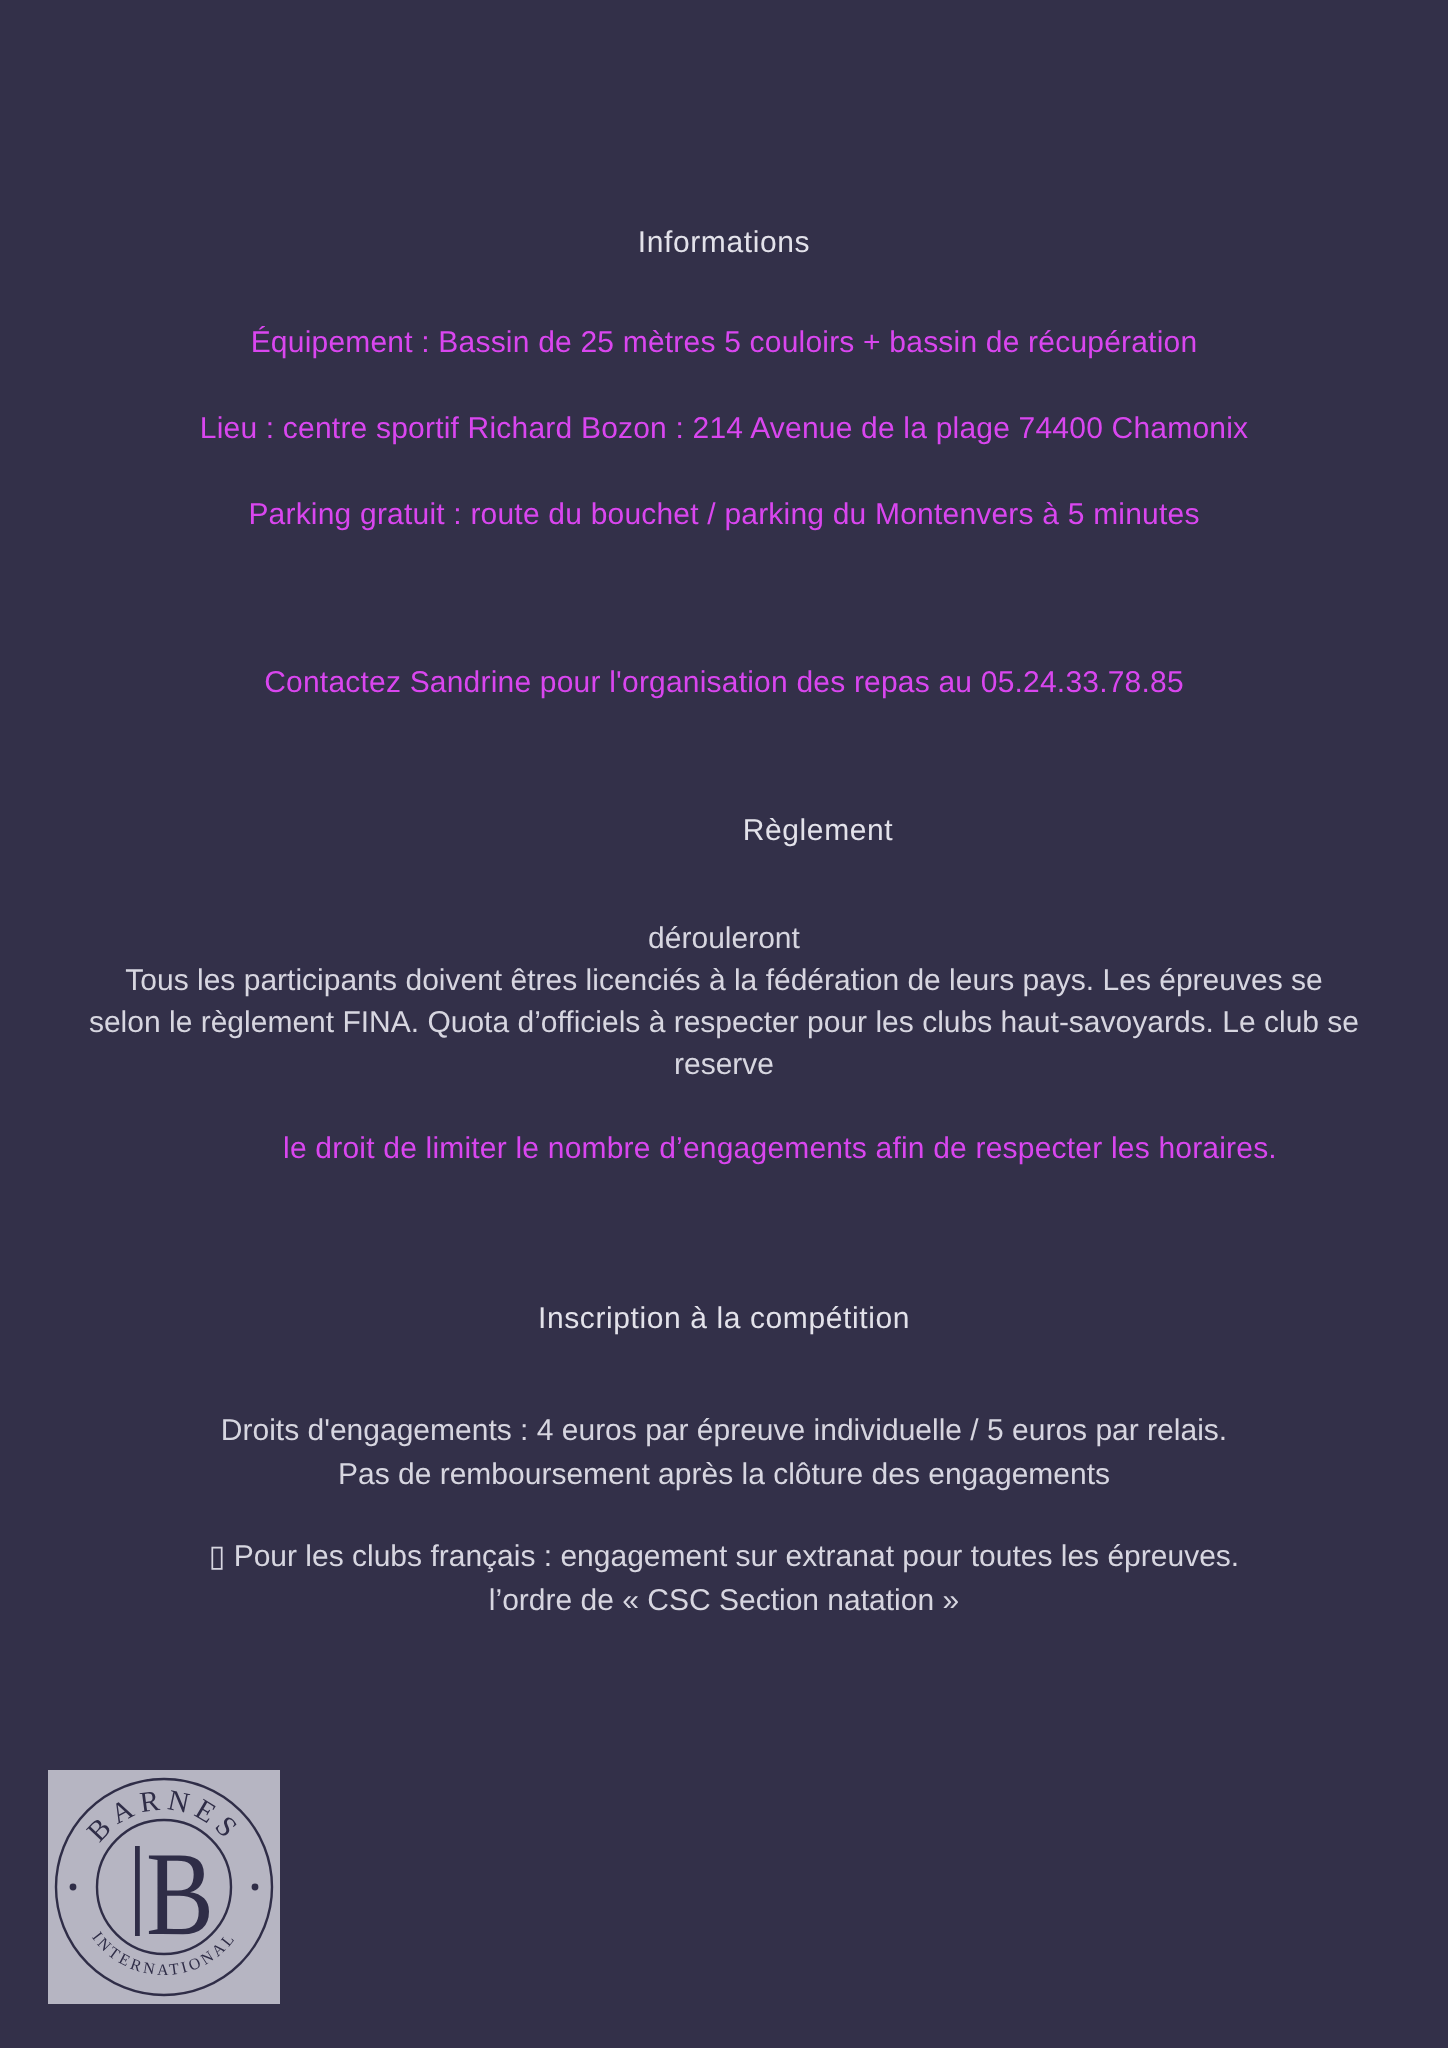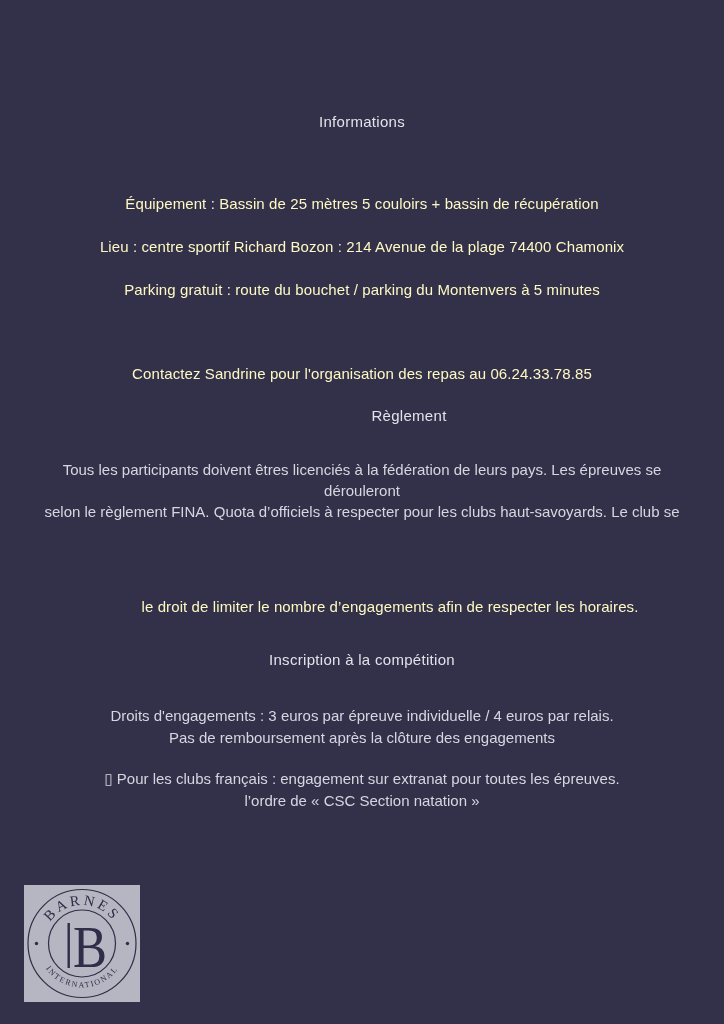--- a/index.html
+++ b/index.html
@@ -13,26 +13,25 @@
     height: 1024px;
     background: #333049;
     overflow: hidden;
     font-family: "Liberation Sans", "DejaVu Sans", sans-serif;
   }
   .line {
     position: absolute;
     left: 0;
     width: 724px;
     text-align: center;
-    color: #fef9c3;
+    color: #d946ef;
     font-size: 15px;
     line-height: 20px;
     white-space: nowrap;
     letter-spacing: 0.1px;
-    margin-top: 32px;
   }
   .heading {
     position: absolute;
     left: 0;
     width: 724px;
     text-align: center;
     color: #e3e2ea;
     font-size: 15px;
     line-height: 30px;
     font-weight: 400;
@@ -82,33 +81,34 @@
 </style>
 </head>
 <body>
 
 <div class="page">
 
   <h1 class="heading h-informations">Informations</h1>
   <div class="line l-equipement">Équipement : Bassin de 25 mètres 5 couloirs + bassin de récupération</div>
   <div class="line l-lieu">Lieu : centre sportif Richard Bozon : 214 Avenue de la plage 74400 Chamonix</div>
   <div class="line l-parking-g">Parking gratuit : route du bouchet / parking du Montenvers à 5 minutes</div>
-  <div class="line l-contact">Contactez Sandrine pour l'organisation des repas au 06.24.33.78.85</div>
+  <div class="line l-contact">Contactez Sandrine pour l'organisation des repas au 05.24.33.78.85</div>
 
   <h1 class="heading h-reglement">Règlement</h1>
   <div class="para p-reglement">
+    <div class="pline">dérouleront</div>
     <div class="pline">Tous les participants doivent êtres licenciés à la fédération de leurs pays. Les épreuves se</div>
-    <div class="pline">dérouleront</div>
     <div class="pline">selon le règlement FINA. Quota d’officiels à respecter pour les clubs haut-savoyards. Le club se</div>
+    <div class="pline">reserve</div>
   </div>
   <div class="line l-closing">le droit de limiter le nombre d’engagements afin de respecter les horaires.</div>
 
   <h1 class="heading h-inscription">Inscription à la compétition</h1>
   <div class="para p-fees">
-    <div class="pline22">Droits d'engagements : 3 euros par épreuve individuelle / 4 euros par relais.</div>
+    <div class="pline22">Droits d'engagements : 4 euros par épreuve individuelle / 5 euros par relais.</div>
     <div class="pline22">Pas de remboursement après la clôture des engagements</div>
   </div>
   <div class="para p-payment">
     <div class="pline22">▯ Pour les clubs français : engagement sur extranat pour toutes les épreuves.</div>
     <div class="pline22">l’ordre de « CSC Section natation »</div>
   </div>
 
   <svg class="logo" viewBox="0 0 116 117" aria-hidden="true">
     <rect x="0" y="0" width="116" height="117" fill="#b6b5c2"></rect>
     <defs>

